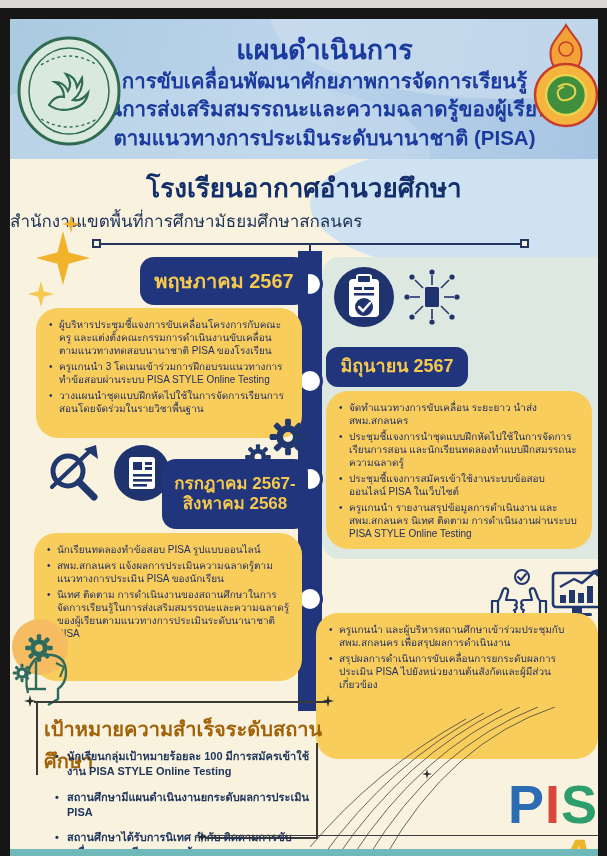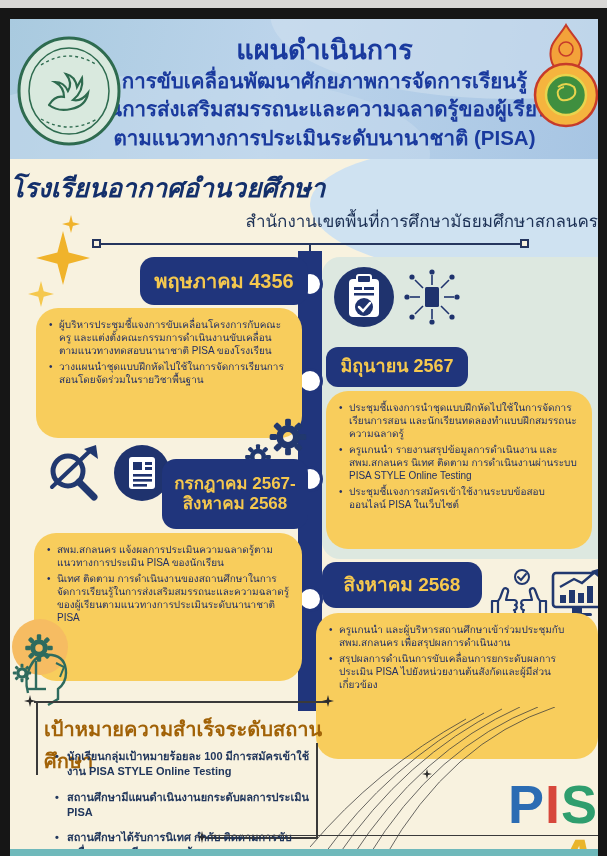--- a/index.html
+++ b/index.html
@@ -26,23 +26,23 @@
   .emblem-school { left:6px; top:16px; }
   .emblem-obec  { left:520px; top:4px; }
 
   
   .wave-right { position:absolute; left:300px; top:128px; width:360px; height:130px;
                 background:#cfe2f1; border-radius:48% 0 0 62%; }
   .mint-panel { position:absolute; left:312px; top:238px; width:276px; height:302px;
                 background:#dde8e0; border-radius:18px 0 0 18px; }
 
   
-  .school-name { position:absolute; left:0; top:148px; width:588px; text-align:left;
-                 color:#132f6b; font-size:26px; font-weight:bold;font-style:italic; }
-  .school-office { position:absolute; left:0; top:188px; width:588px; text-align:right;
+  .school-name { position:absolute; left:0; top:148px; width:588px; text-align:center;
+                 color:#132f6b; font-size:26px; font-weight:bold; }
+  .school-office { position:absolute; left:0; top:188px; width:588px; text-align:left;
                  color:#1d3155; font-size:17px; }
 
   
   .hline { position:absolute; left:86px; top:224px; width:428px; height:2.4px; background:#25355e; }
   .hline-drop { position:absolute; left:299px; top:224px; width:2.4px; height:18px; background:#25355e; }
   .endsq { position:absolute; width:9px; height:9px; background:#f8f2df; border:2.4px solid #25355e; top:220px; }
   .endsq.l { left:82px; } .endsq.r { left:510px; }
   .spine { position:absolute; left:288px; top:232px; width:24px; height:460px; background:#20357c; }
   .node { position:absolute; left:287px; width:26px; height:26px; border-radius:50%;
           background:#fff; border:3.5px solid #20357c; }
@@ -151,24 +151,25 @@
   <div class="hline-drop"></div>
   <div class="endsq l"></div>
   <div class="endsq r"></div>
 
   <div class="spine"></div>
   <div class="node" style="top:252px"></div>
   <div class="node" style="top:349px"></div>
   <div class="node" style="top:447px"></div>
   <div class="node" style="top:567px"></div>
 
-  <div class="month-label" style="left:130px;top:238px;width:168px;height:48px;border-radius:14px;font-size:20px">พฤษภาคม 4356</div>
+  <div class="month-label" style="left:130px;top:238px;width:168px;height:48px;border-radius:14px;font-size:20px">พฤษภาคม 2567</div>
   <div class="ybox" style="left:26px;top:289px;width:266px;height:130px">
     <ul>
       <li>ผู้บริหารประชุมชี้แจงการขับเคลื่อนโครงการกับคณะครู และแต่งตั้งคณะกรรมการดำเนินงานขับเคลื่อนตามแนวทางทดสอบนานาชาติ PISA ของโรงเรียน</li>
+      <li>ครูแกนนำ 3 โดเมนเข้าร่วมการฝึกอบรมแนวทางการทำข้อสอบผ่านระบบ PISA STYLE Online Testing</li>
       <li>วางแผนนำชุดแบบฝึกหัดไปใช้ในการจัดการเรียนการสอนโดยจัดร่วมในรายวิชาพื้นฐาน</li>
     </ul>
   </div>
 
   <svg class="icon" style="left:322px;top:246px" width="64" height="64" viewBox="0 0 64 64">
     <circle cx="32" cy="32" r="30" fill="#1f336e"></circle>
     <rect x="17" y="14" width="30" height="38" rx="4" fill="#fff"></rect>
     <rect x="25" y="10" width="14" height="8" rx="2" fill="#1f336e" stroke="#fff" stroke-width="2"></rect>
     <rect x="22" y="22" width="8" height="3" fill="#1f336e"></rect>
       <rect x="32" y="22" width="10" height="3" fill="#1f336e"></rect>
@@ -197,23 +198,24 @@
         <circle cx="50" cy="50" r="2.6"></circle>
       <circle cx="10" cy="50" r="2.6"></circle>
         <circle cx="50" cy="10" r="2.6"></circle>
       <rect x="23" y="20" width="14" height="20" rx="1.5"></rect>
     </g>
   </svg>
 
   <div class="month-label" style="left:316px;top:328px;width:142px;height:40px;border-radius:12px;font-size:18px">มิถุนายน 2567</div>
   <div class="ybox" style="left:316px;top:372px;width:266px;height:158px">
     <ul>
+      <li>จัดทำแนวทางการขับเคลื่อน ระยะยาว นำส่งสพม.สกลนคร</li>
       <li>ประชุมชี้แจงการนำชุดแบบฝึกหัดไปใช้ในการจัดการเรียนการสอน และนักเรียนทดลองทำแบบฝึกสมรรถนะความฉลาดรู้</li>
+      <li>ประชุมชี้แจงการสมัครเข้าใช้งานระบบข้อสอบออนไลน์ PISA ในเว็บไซต์</li>
       <li>ครูแกนนำ รายงานสรุปข้อมูลการดำเนินงาน และ สพม.สกลนคร นิเทศ ติดตาม การดำเนินงานผ่านระบบ PISA STYLE Online Testing</li>
-      <li>ประชุมชี้แจงการสมัครเข้าใช้งานระบบข้อสอบออนไลน์ PISA ในเว็บไซต์</li>
     </ul>
   </div>
 
   <svg class="icon" style="left:258px;top:398px;color:#21386f" width="40" height="40">
       <use href="#sym-gear"></use>
     </svg>
   <svg class="icon" style="left:234px;top:424px;color:#21386f" width="28" height="28">
       <use href="#sym-gear"></use>
     </svg>
 
@@ -231,26 +233,26 @@
     <rect x="33" y="19" width="7" height="3" fill="#1f336e"></rect>
       <rect x="33" y="24" width="7" height="3" fill="#1f336e"></rect>
     <rect x="21" y="31" width="19" height="2.6" fill="#1f336e"></rect>
     <rect x="21" y="36" width="19" height="2.6" fill="#1f336e"></rect>
     <rect x="21" y="41" width="14" height="2.6" fill="#1f336e"></rect>
   </svg>
 
   <div class="month-label" style="left:152px;top:440px;width:146px;height:70px;border-radius:14px;font-size:17px;padding:0 6px">กรกฎาคม 2567-สิงหาคม 2568</div>
   <div class="ybox" style="left:24px;top:514px;width:268px;height:148px">
     <ul>
+      <li>นักเรียนทดลองทำข้อสอบ PISA รูปแบบออนไลน์</li>
       <li>สพม.สกลนคร แจ้งผลการประเมินความฉลาดรู้ตามแนวทางการประเมิน PISA ของนักเรียน</li>
       <li>นิเทศ ติดตาม การดำเนินงานของสถานศึกษาในการจัดการเรียนรู้ในการส่งเสริมสมรรถนะและความฉลาดรู้ของผู้เรียนตามแนวทางการประเมินระดับนานาชาติ PISA</li>
     </ul>
   </div>
 
-  <div class="month-label" style="left:312px;top:543px;width:160px;height:46px;border-radius:14px;font-size:19px">สิงหาคม 2568</div>
 
   <svg class="icon" style="left:478px;top:548px" width="62" height="58" viewBox="0 0 62 58">
     <circle cx="34" cy="10" r="7" fill="none" stroke="#21386f" stroke-width="2"></circle>
     <path d="M30 10 l3 3 l5 -6" fill="none" stroke="#21386f" stroke-width="2" stroke-linecap="round"></path>
     <g fill="none" stroke="#21386f" stroke-width="2.2" stroke-linejoin="round">
       <path d="M4 34 h6 v16 h-6 z M10 48 h14 c3 0 4-3 2-5 c3 0 4-4 1-5 c3-1 2-5-1-5 h-8 l2-8 c1-4-4-5-5-2 l-3 8 -2 3"></path>
       <path d="M58 34 h-6 v16 h6 z M52 48 h-14 c-3 0-4-3-2-5 c-3 0-4-4-1-5 c-3-1-2-5 1-5 h8 l-2-8 c-1-4 4-5 5-2 l3 8 2 3"></path>
     </g>
   </svg>
 

